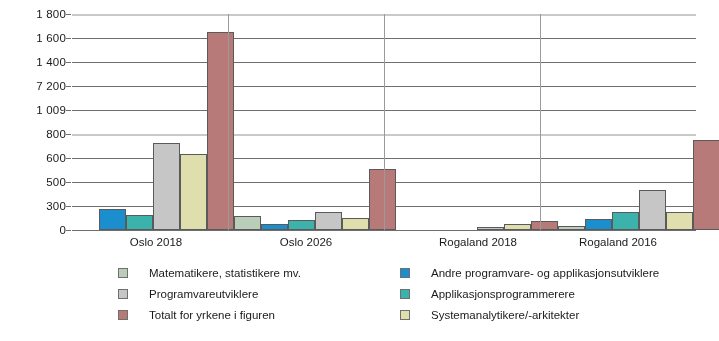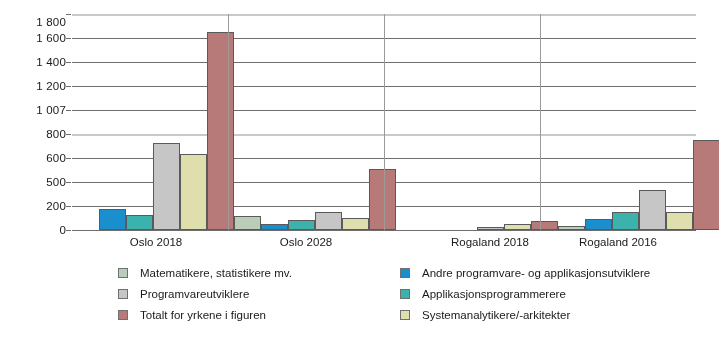--- a/index.html
+++ b/index.html
@@ -82,54 +82,54 @@
   .legend{
     position:absolute;
     left:118px; top:262px;
     width:580px;
     display:grid;
     grid-template-columns:272px 1fr;
     grid-auto-rows:21px;
     align-items:center;
     column-gap:10px;
   }
-  .legend-item{display:flex;align-items:center;gap:12px;}
+  .legend-item{display:flex;align-items:center;gap:21px;}
   .legend-swatch{
     width:10px;height:10px;
     border:1px solid #6f6f6f;
     box-sizing:border-box;
     flex:0 0 auto;
   }
   .legend-label{font-size:11.5px;color:#1a1a1a;white-space:nowrap;}
 </style>
 </head>
 <body>
 
 <div id="chart-root">
 
   <div id="y-axis">
       <div class="ytick-label" style="top: 216px;">0</div>
       <div class="ytick-mark" style="top: 216px; left: 66px;"></div>
-      <div class="ytick-label" style="top: 192px;">200</div>
+      <div class="ytick-label" style="top: 192px;">300</div>
       <div class="ytick-mark" style="top: 192px; left: 66px;"></div>
       <div class="ytick-label" style="top: 168px;">500</div>
       <div class="ytick-mark" style="top: 168px; left: 66px;"></div>
       <div class="ytick-label" style="top: 144px;">600</div>
       <div class="ytick-mark" style="top: 144px; left: 66px;"></div>
       <div class="ytick-label" style="top: 120px;">800</div>
       <div class="ytick-mark" style="top: 120px; left: 66px;"></div>
-      <div class="ytick-label" style="top: 96px;">1 007</div>
+      <div class="ytick-label" style="top: 96px;">1 009</div>
       <div class="ytick-mark" style="top: 96px; left: 66px;"></div>
-      <div class="ytick-label" style="top: 72px;">1 200</div>
+      <div class="ytick-label" style="top: 72px;">7 200</div>
       <div class="ytick-mark" style="top: 72px; left: 66px;"></div>
       <div class="ytick-label" style="top: 48px;">1 400</div>
       <div class="ytick-mark" style="top: 48px; left: 66px;"></div>
       <div class="ytick-label" style="top: 24px;">1 600</div>
       <div class="ytick-mark" style="top: 24px; left: 66px;"></div>
-      <div class="ytick-label" style="top: 8px;">1 800</div>
+      <div class="ytick-label" style="top: 0px;">1 800</div>
       <div class="ytick-mark" style="top: 0px; left: 66px;"></div>
     </div>
 
   <div class="plot-area">
     <div id="gridlines">
         <div class="gridline baseline" style="top: 216px;"></div>
         <div class="gridline" style="top: 192px;"></div>
         <div class="gridline" style="top: 168px;"></div>
         <div class="gridline" style="top: 144px;"></div>
         <div class="gridline mid-line" style="top: 120px;"></div>
@@ -173,22 +173,22 @@
           <div class="bar" style="height: 90px; background: rgb(183, 122, 120);"></div>
         </div>
       </div>
   <div class="group-sep" style="left: 156px;"></div>
       <div class="group-sep" style="left: 312px;"></div>
       <div class="group-sep" style="left: 468px;"></div>
     </div>
 
   <div id="xticks">
       <div class="xtick-label" style="left: 156px;">Oslo 2018</div>
-      <div class="xtick-label" style="left: 306px;">Oslo 2028</div>
-      <div class="xtick-label" style="left: 490px;">Rogaland 2018</div>
+      <div class="xtick-label" style="left: 306px;">Oslo 2026</div>
+      <div class="xtick-label" style="left: 478px;">Rogaland 2018</div>
       <div class="xtick-label" style="left: 618px;">Rogaland 2016</div>
     </div>
 
   <div class="legend">
     <div class="legend-item">
       <span class="legend-swatch" style="background: rgb(185, 205, 185);"></span>
       <span class="legend-label">Matematikere, statistikere mv.</span>
     </div>
     <div class="legend-item">
       <span class="legend-swatch" style="background: rgb(27, 143, 206);"></span>

